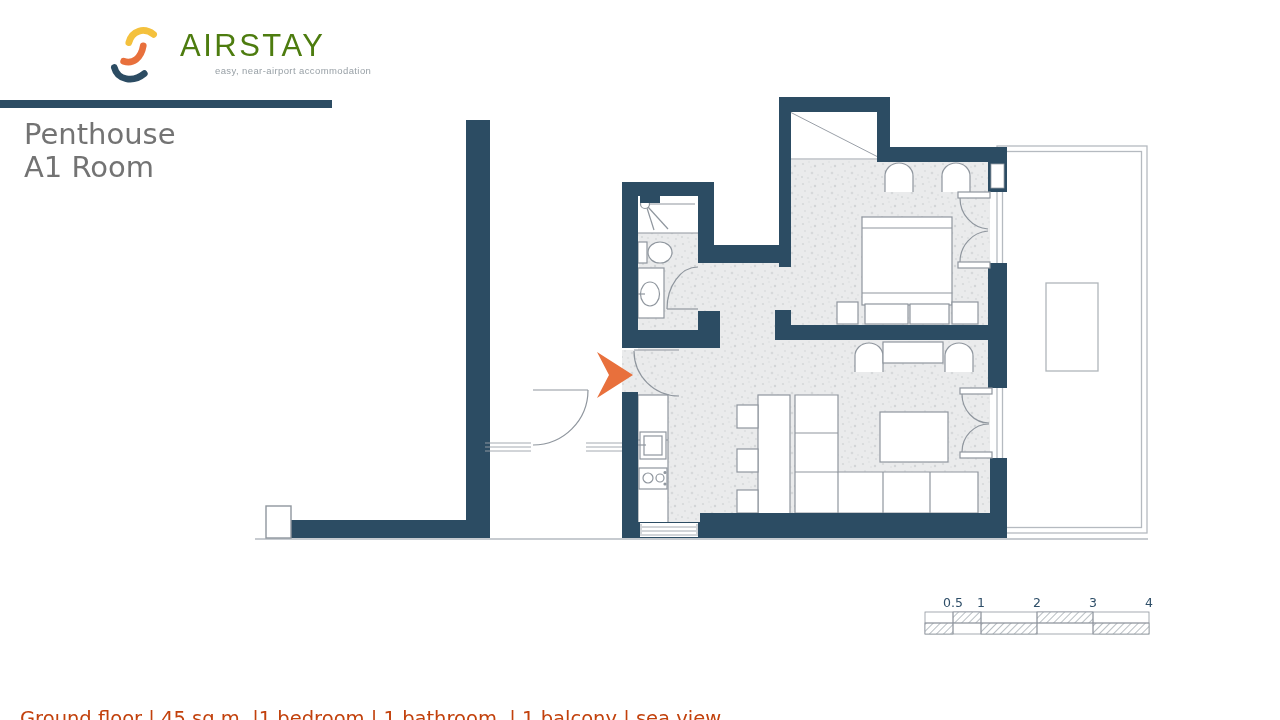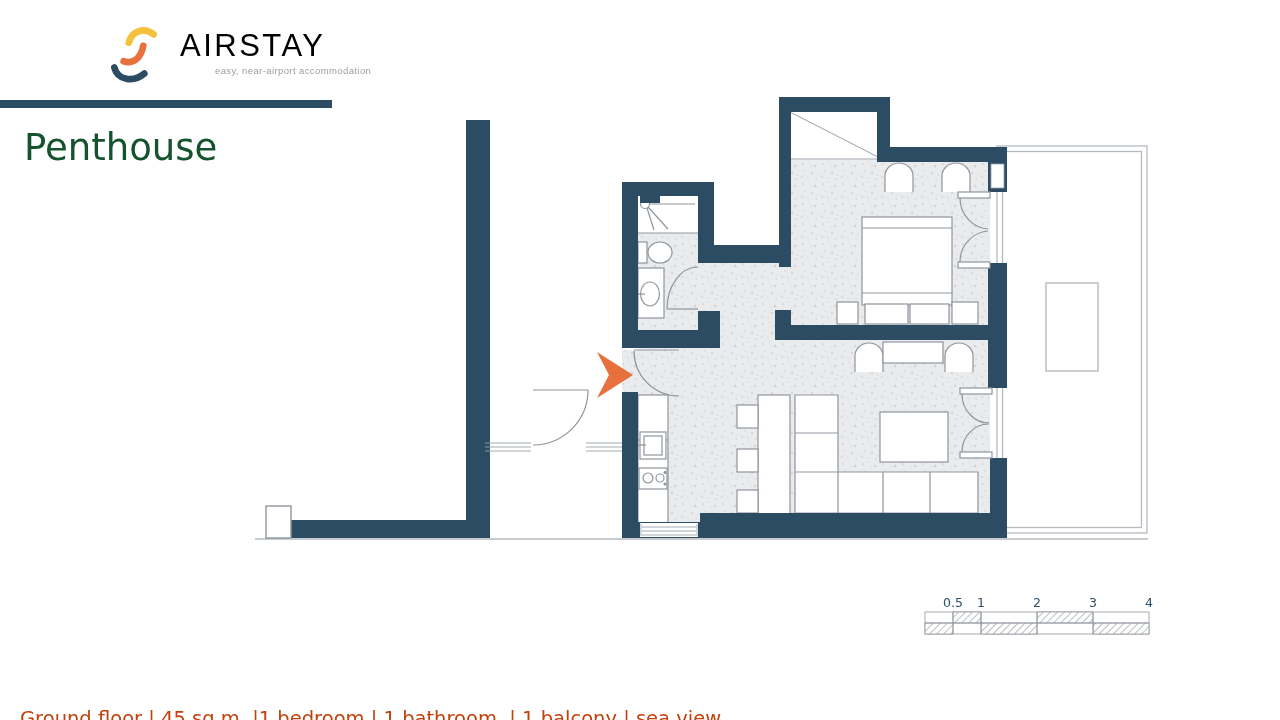--- a/index.html
+++ b/index.html
@@ -3,27 +3,27 @@
 <meta charset="utf-8">
 <style>
   html,body{margin:0;padding:0;background:#ffffff;}
   #page{position:relative;width:1280px;height:720px;background:#fff;overflow:hidden;
         font-family:"DejaVu Sans","Liberation Sans",sans-serif;}
   #plan-svg{position:absolute;left:0;top:0;z-index:0;}
   .layer{position:absolute;z-index:2;}
   
   #brand{left:106px;top:22px;display:flex;align-items:center;gap:16px;}
   #brand-text .name{font-family:"Liberation Sans",sans-serif;font-size:31px;letter-spacing:2.5px;
-        color:#000000;font-weight:400;line-height:32px;}
+        color:#4d7c0f;font-weight:400;line-height:32px;}
   #brand-text .tagline{font-family:"Liberation Sans",sans-serif;font-size:9.5px;letter-spacing:.4px;
         color:#98a0a6;margin-top:3px;margin-left:35px;}
   
   #divider{left:0;top:100px;width:332px;height:8px;background:#2c4c63;}
   
-  #plan-title{left:24px;top:131px;color:#14532d;font-size:37px;line-height:33px;}
+  #plan-title{left:24px;top:118px;color:#737373;font-size:29px;line-height:33px;}
   
   #footer{left:20px;top:675px;color:#c2410c;font-size:19.5px;white-space:pre;margin-top:32px;}
 </style>
 </head>
 <body>
 
 <div id="page">
 
   <svg id="plan-svg" width="1280" height="720" viewBox="0 0 1280 720">
     <defs>
@@ -247,17 +247,18 @@
     <div id="brand-text">
       <div class="name">AIRSTAY</div>
       <div class="tagline">easy, near-airport accommodation</div>
     </div>
   </div>
 
   <div id="divider" class="layer"></div>
 
   <div id="plan-title" class="layer">
     <div>Penthouse</div>
+    <div>A1 Room</div>
   </div>
 
   <div id="footer" class="layer">Ground floor | 45 sq.m. |1 bedroom | 1 bathroom  | 1 balcony | sea view</div>
 
 </div>
 
 </body></html>

